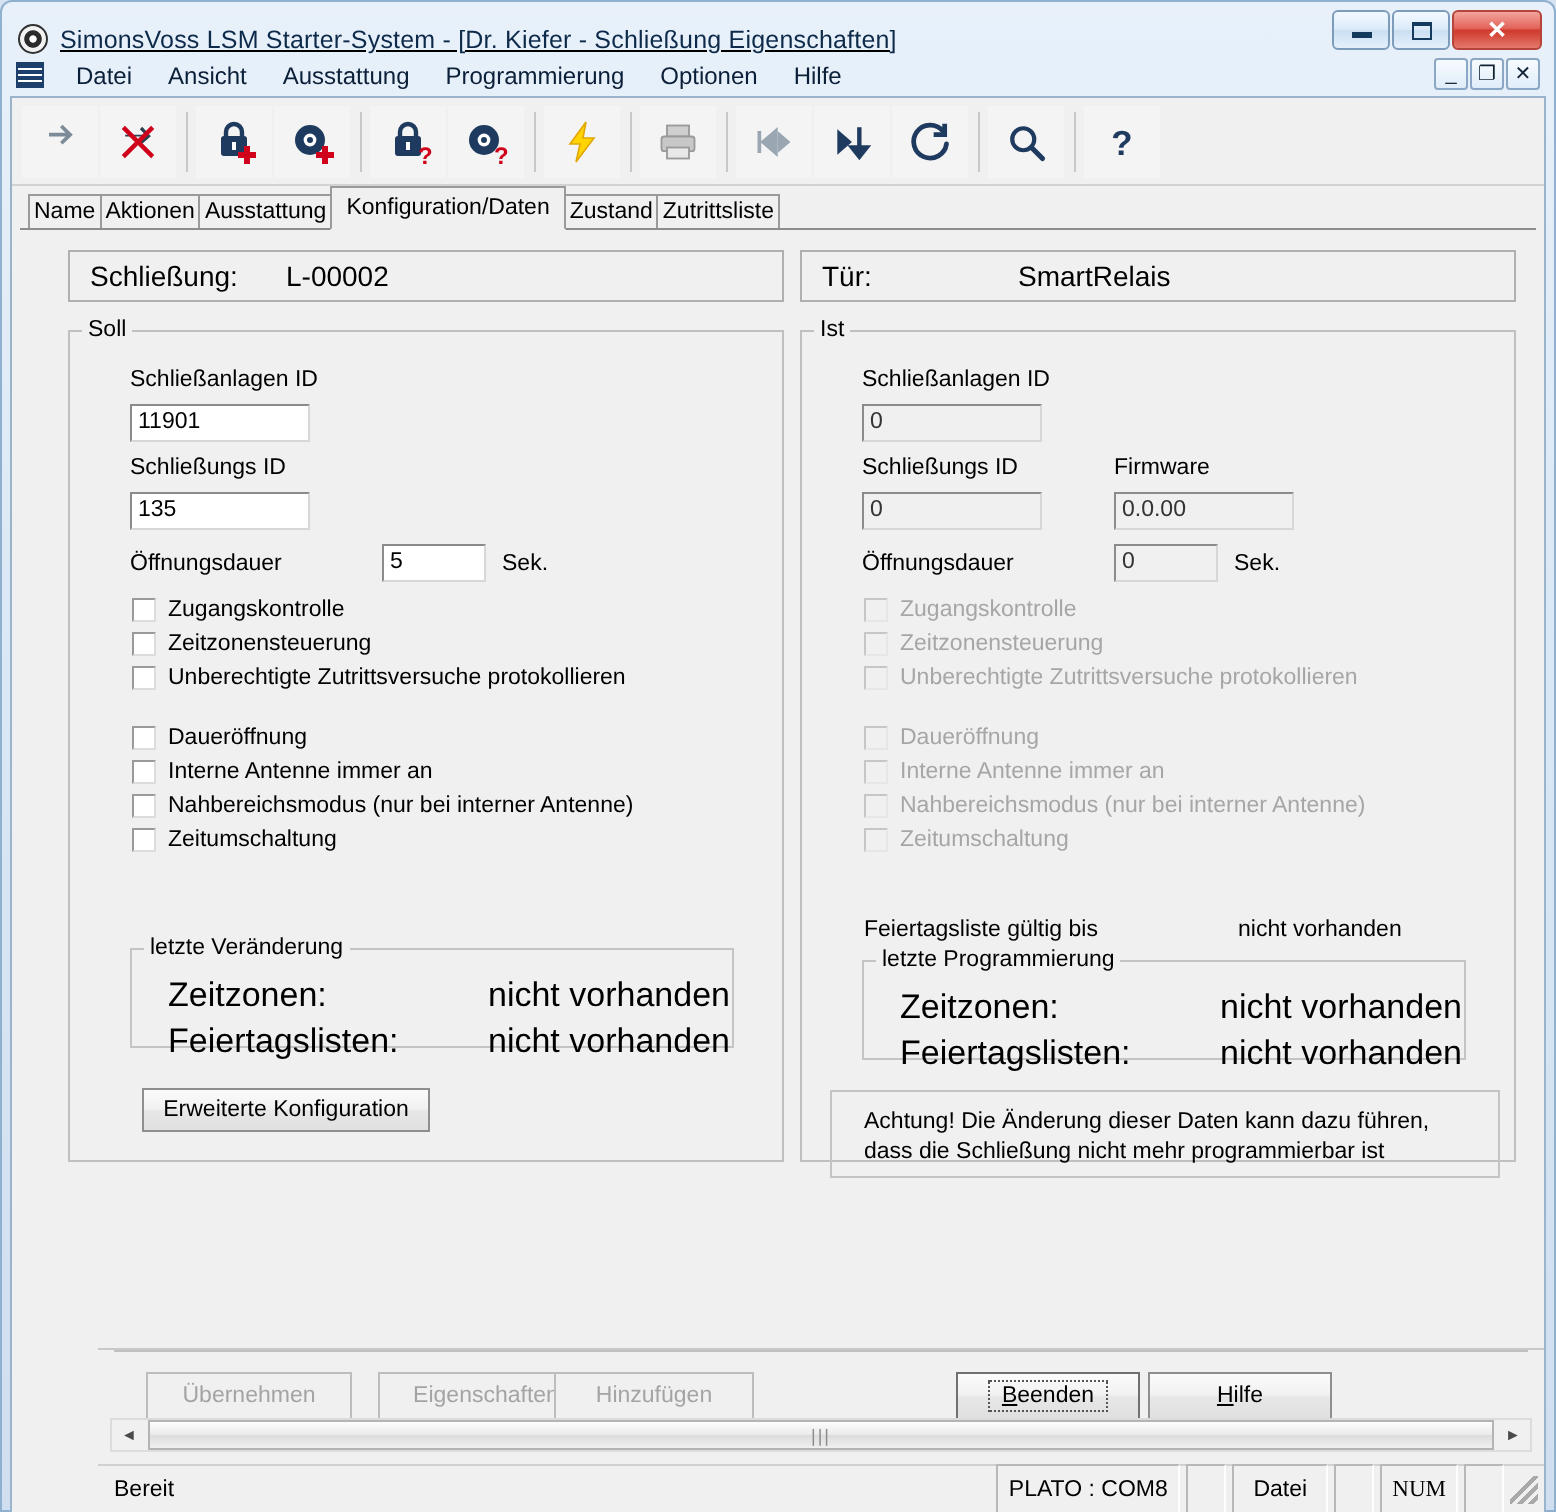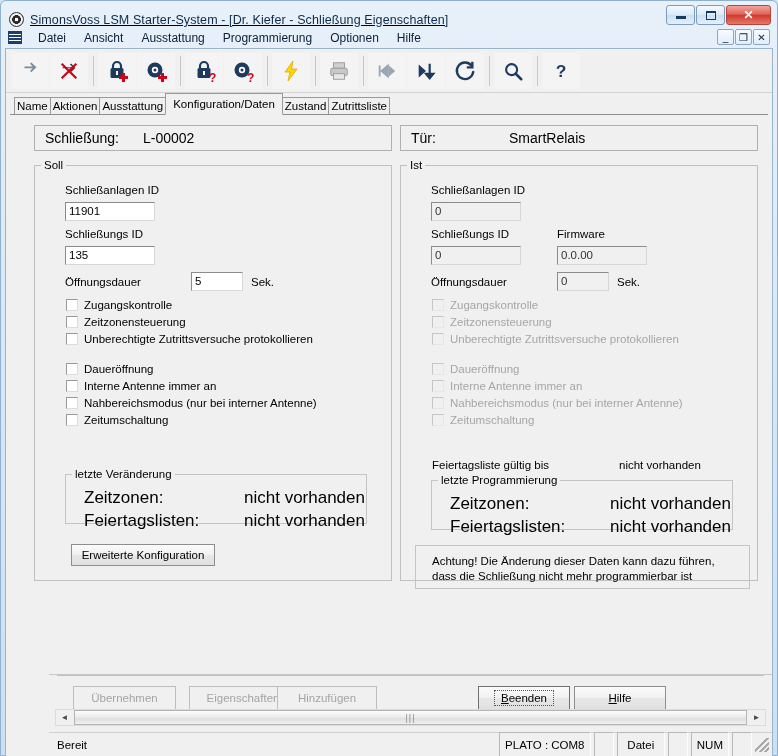--- a/index.html
+++ b/index.html
@@ -646,20 +646,20 @@
         <div class="hs-thumb">|||</div>
         <div class="hs-arrow">►</div>
       </div>
 
       <div class="statusbar">
         <div class="sb-text">Bereit</div>
         <div class="sb-cell" style="min-width:92px;">PLATO : COM8</div>
         <div class="sb-cell" style="width:20px;"></div>
         <div class="sb-cell" style="min-width:48px;">Datei</div>
         <div class="sb-cell" style="width:20px;"></div>
-        <div class="sb-cell" style="min-width:38px;">NUM</div>
+        <div class="sb-cell" style="min-width:38px;font-family:Liberation Serif, serif;">NUM</div>
         <div class="sb-cell" style="width:20px;"></div>
         <div class="grip"></div>
       </div>
     </div>
 
   </div>
 </div>
 
 </body></html>

